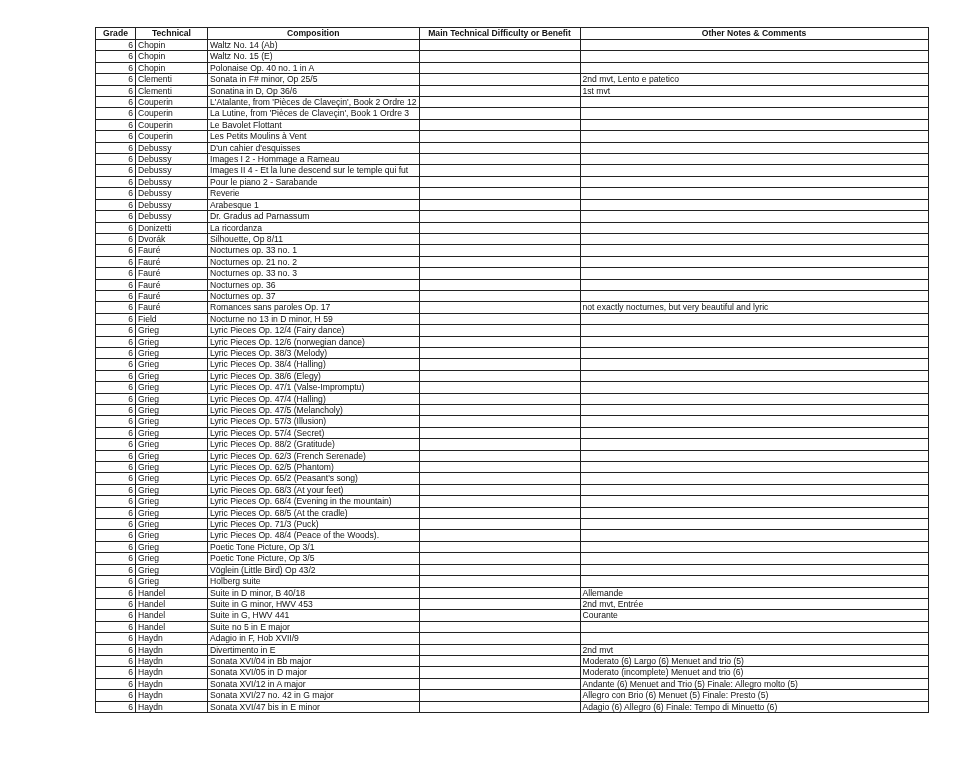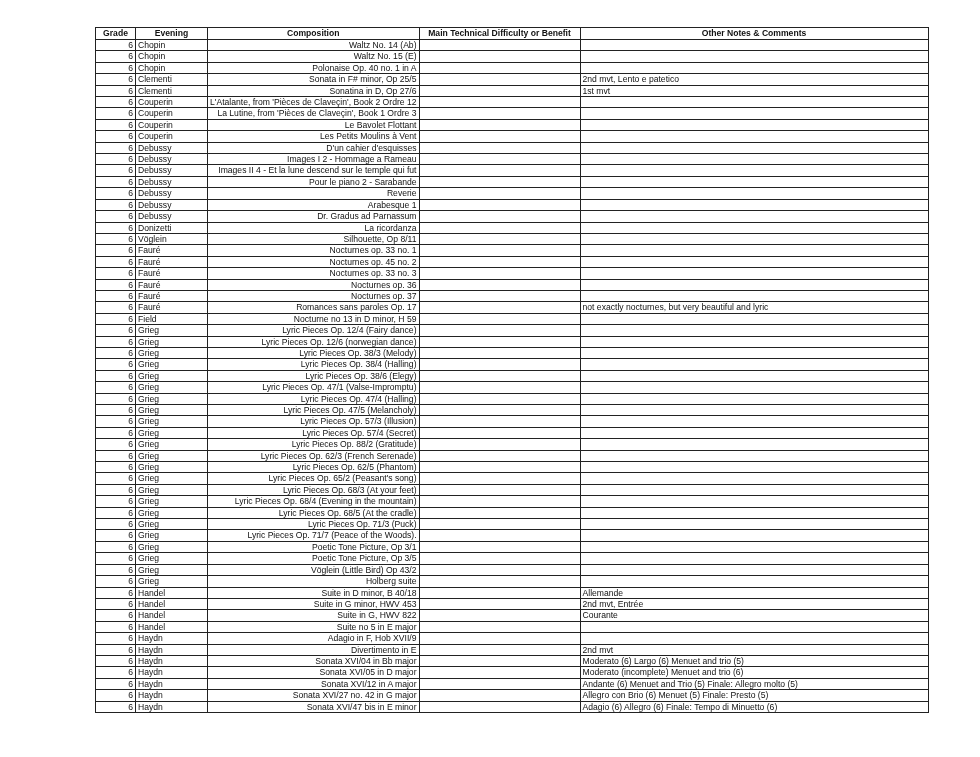--- a/index.html
+++ b/index.html
@@ -12,38 +12,38 @@
   #sheet th, #sheet td {
     border: 1px solid #222;
     padding: 0 2px;
     height: 10.4px;
     line-height: 10.4px;
     white-space: nowrap;
     overflow: visible;
   }
   #sheet th { font-weight: bold; text-align: center; height: 11px; }
   #sheet td.grade { text-align: right; }
-  #sheet td.comp { position: relative; text-align: right; }
+  #sheet td.comp { position: relative; }
   col.c1 { width: 40px; } col.c2 { width: 72px; } col.c3 { width: 160px; } col.c4 { width: 161px; } col.c5 { width: 348px; }
 </style>
 </head>
 <body>
 
 <table id="sheet">
   <colgroup>
       <col class="c1">
       <col class="c2">
       <col class="c3">
       <col class="c4">
       <col class="c5">
     </colgroup>
   <thead>
     <tr>
       <th>Grade</th>
-      <th>Evening</th>
+      <th>Technical</th>
       <th>Composition</th>
       <th>Main Technical Difficulty or Benefit</th>
       <th>Other Notes &amp; Comments</th>
     </tr>
   </thead>
   <tbody id="rows">
       <tr>
         <td class="grade">6</td>
         <td>Chopin</td>
         <td class="comp">Waltz No. 14 (Ab)</td>
@@ -67,21 +67,21 @@
       <tr>
         <td class="grade">6</td>
         <td>Clementi</td>
         <td class="comp">Sonata in F# minor, Op 25/5</td>
         <td></td>
         <td>2nd mvt, Lento e patetico</td>
       </tr>
       <tr>
         <td class="grade">6</td>
         <td>Clementi</td>
-        <td class="comp">Sonatina in D, Op 27/6</td>
+        <td class="comp">Sonatina in D, Op 36/6</td>
         <td></td>
         <td>1st mvt</td>
       </tr>
       <tr>
         <td class="grade">6</td>
         <td>Couperin</td>
         <td class="comp">L'Atalante, from 'Pièces de Claveçin', Book 2 Ordre 12</td>
         <td></td>
         <td></td>
       </tr>
@@ -157,36 +157,36 @@
       </tr>
       <tr>
         <td class="grade">6</td>
         <td>Donizetti</td>
         <td class="comp">La ricordanza</td>
         <td></td>
         <td></td>
       </tr>
       <tr>
         <td class="grade">6</td>
-        <td>Vöglein</td>
+        <td>Dvorák</td>
         <td class="comp">Silhouette, Op 8/11</td>
         <td></td>
         <td></td>
       </tr>
       <tr>
         <td class="grade">6</td>
         <td>Fauré</td>
         <td class="comp">Nocturnes op. 33 no. 1</td>
         <td></td>
         <td></td>
       </tr>
       <tr>
         <td class="grade">6</td>
         <td>Fauré</td>
-        <td class="comp">Nocturnes op. 45 no. 2</td>
+        <td class="comp">Nocturnes op. 21 no. 2</td>
         <td></td>
         <td></td>
       </tr>
       <tr>
         <td class="grade">6</td>
         <td>Fauré</td>
         <td class="comp">Nocturnes op. 33 no. 3</td>
         <td></td>
         <td></td>
       </tr>
@@ -340,21 +340,21 @@
       <tr>
         <td class="grade">6</td>
         <td>Grieg</td>
         <td class="comp">Lyric Pieces Op. 71/3 (Puck)</td>
         <td></td>
         <td></td>
       </tr>
       <tr>
         <td class="grade">6</td>
         <td>Grieg</td>
-        <td class="comp">Lyric Pieces Op. 71/7 (Peace of the Woods).</td>
+        <td class="comp">Lyric Pieces Op. 48/4 (Peace of the Woods).</td>
         <td></td>
         <td></td>
       </tr>
       <tr>
         <td class="grade">6</td>
         <td>Grieg</td>
         <td class="comp">Poetic Tone Picture, Op 3/1</td>
         <td></td>
         <td></td>
       </tr>
@@ -389,21 +389,21 @@
       <tr>
         <td class="grade">6</td>
         <td>Handel</td>
         <td class="comp">Suite in G minor, HWV 453</td>
         <td></td>
         <td>2nd mvt, Entrée</td>
       </tr>
       <tr>
         <td class="grade">6</td>
         <td>Handel</td>
-        <td class="comp">Suite in G, HWV 822</td>
+        <td class="comp">Suite in G, HWV 441</td>
         <td></td>
         <td>Courante</td>
       </tr>
       <tr>
         <td class="grade">6</td>
         <td>Handel</td>
         <td class="comp">Suite no 5 in E major</td>
         <td></td>
         <td></td>
       </tr>

